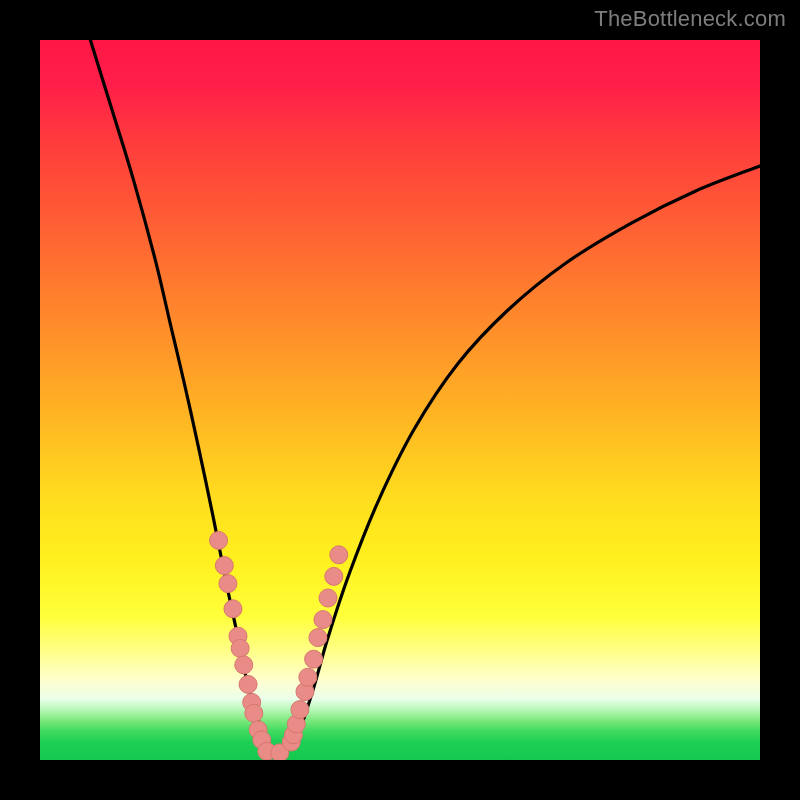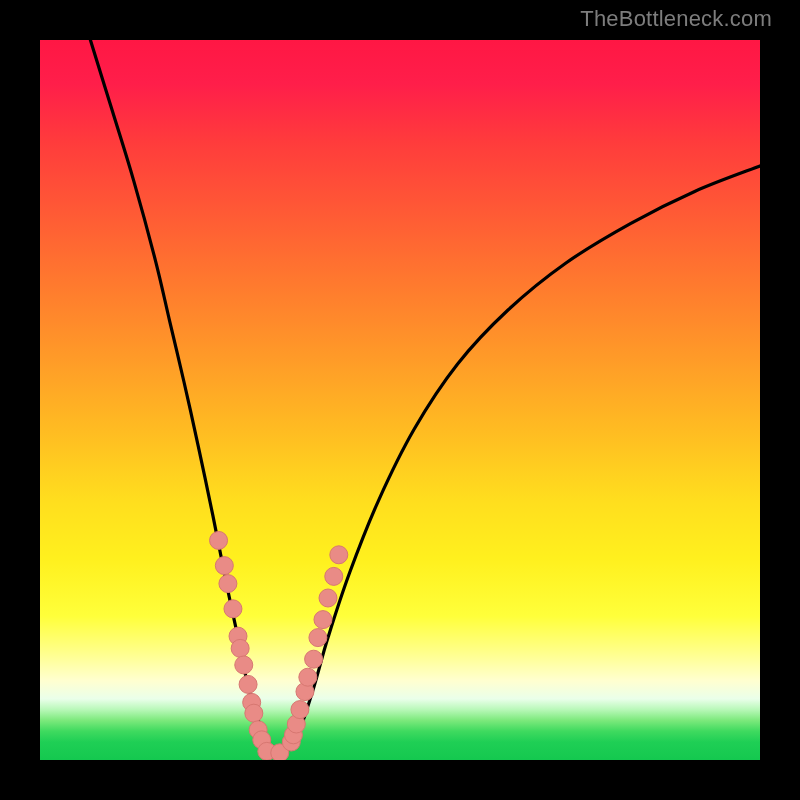--- a/index.html
+++ b/index.html
@@ -50,21 +50,21 @@
       #14c84f 100%
     );
   }
   .curve-svg {
     position: absolute;
     inset: 0;
   }
   .watermark {
     position: absolute;
     top: 6px;
-    right: 28px;
+    right: 14px;
     color: #7d7d7d;
     font-size: 22px;
     letter-spacing: 0.2px;
   }
 </style>
 </head>
 <body>
 
 <div class="frame">
   <div class="watermark">TheBottleneck.com</div>

